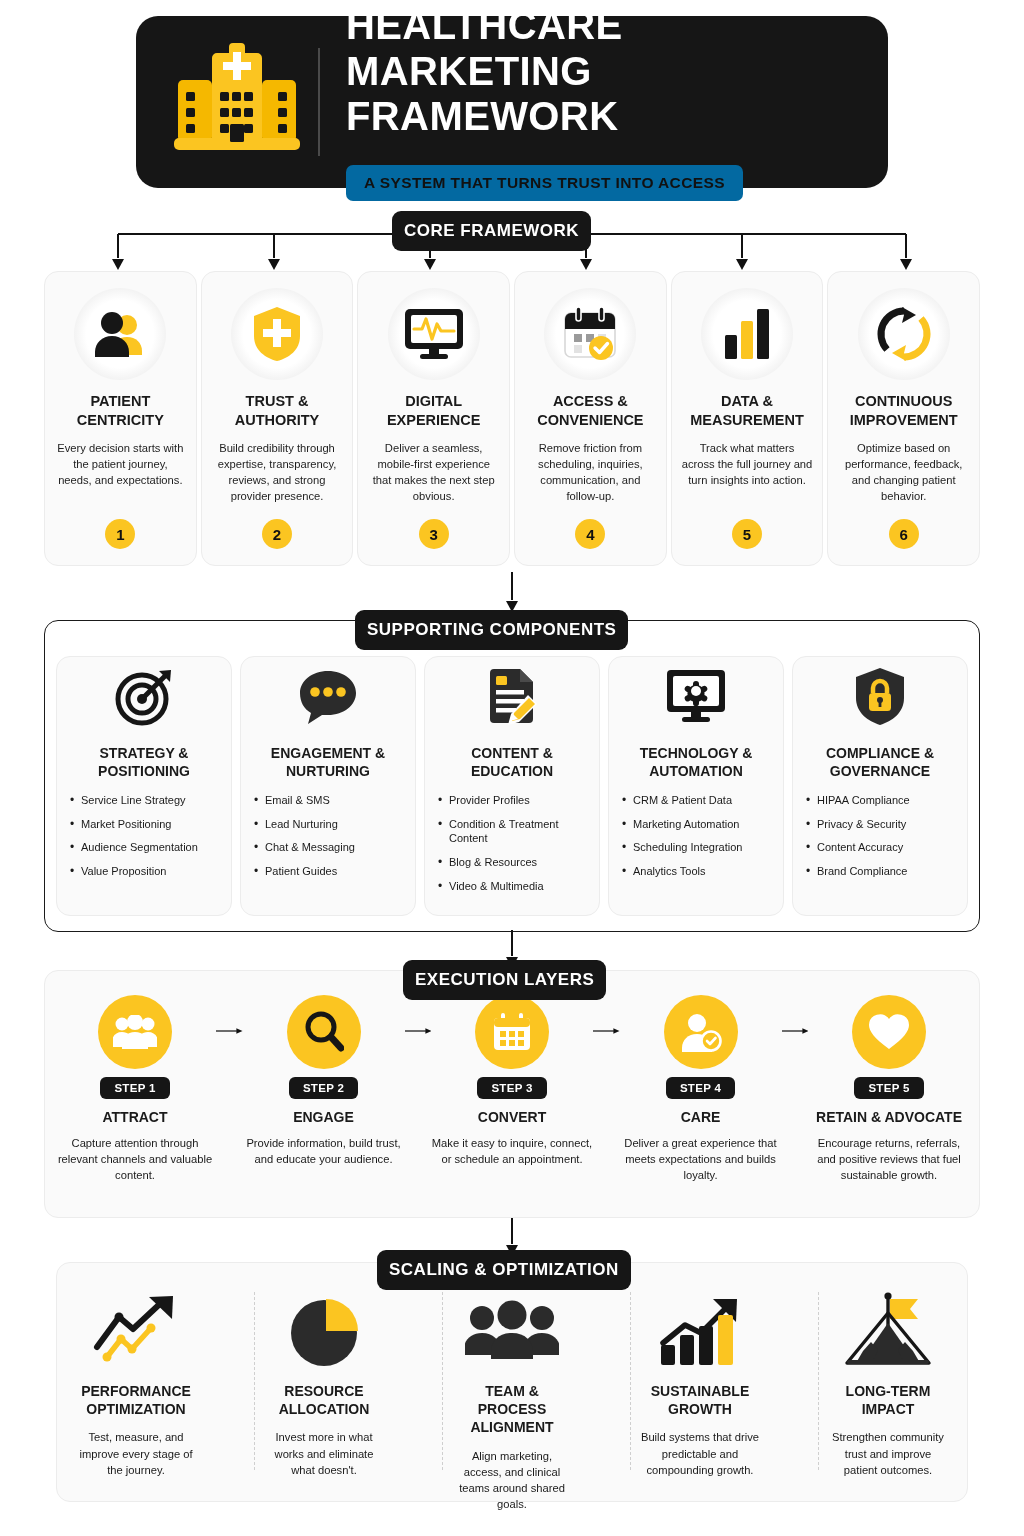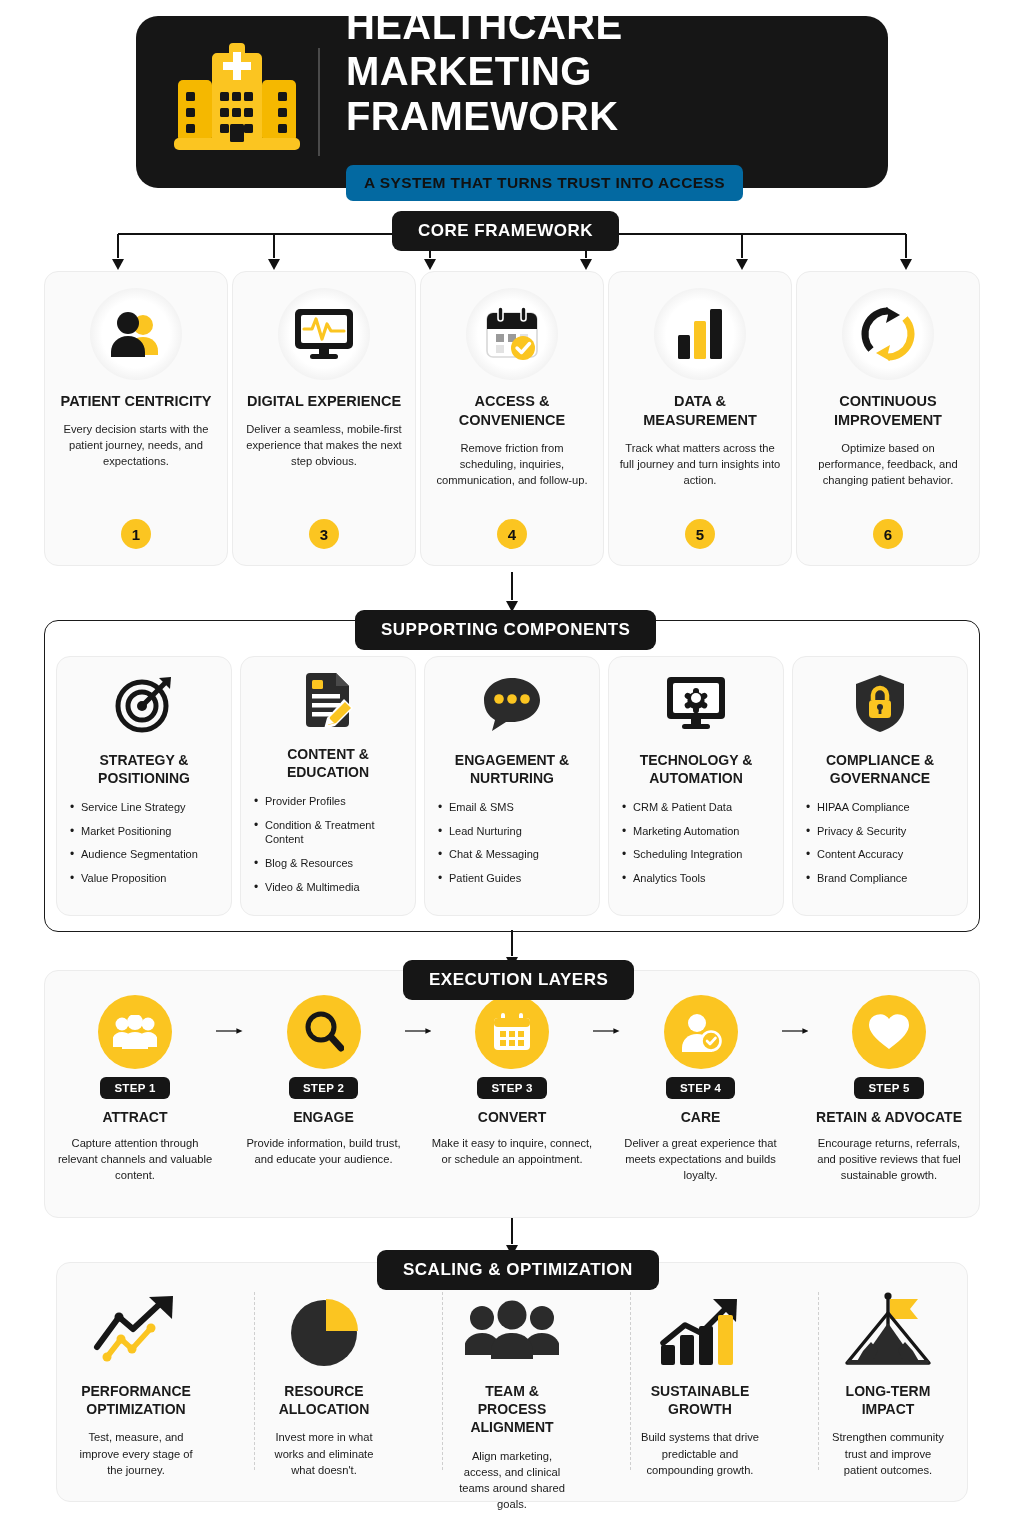--- a/index.html
+++ b/index.html
@@ -56,21 +56,21 @@
   }
 
   
   .badge {
     position: absolute;
     background: #161616;
     color: #ffffff;
     font-size: 17px;
     font-weight: bold;
     letter-spacing: 0.5px;
-    padding: 10px 26px;
+    padding: 10px 12px;
     border-radius: 9px;
     text-transform: uppercase;
     white-space: nowrap;
     z-index: 6;
   }
 
   
   .conn { position: absolute; z-index: 1; }
 
   
@@ -138,21 +138,21 @@
     left: 56px; top: 656px;
     width: 912px;
     display: flex;
     gap: 8px;
   }
   .support-card {
     flex: 1;
     background: #fafafa;
     border: 1px solid #ececec;
     border-radius: 14px;
-    padding: 14px 9px;
+    padding: 7px 9px;
     display: flex;
     flex-direction: column;
     align-items: center;
     height: 260px;
   }
   .support-icon { height: 66px; display:flex; align-items:center; justify-content:center; }
   .support-title {
     font-size: 14px;
     font-weight: bold;
     text-align: center;
@@ -348,20 +348,31 @@
           <path d="M34 26 c9 0 15 6 15 14 v4 H19 v-4 c0-8 6-14 15-14 z" fill="#FBC521"></path>
           <circle cx="19" cy="12" r="11" fill="#161616"></circle>
           <path d="M19 25 c10 0 17 7 17 16 v5 H2 v-5 c0-9 7-16 17-16 z" fill="#161616"></path>
         </svg>
       </div>
       <div class="core-title">PATIENT CENTRICITY</div>
       <div class="core-desc">Every decision starts with the patient journey, needs, and expectations.</div>
       <div class="core-num">1</div>
     </div>
 
+    <div class="core-card">
+      <div class="core-icon-wrap">
+        <svg width="50" height="56" viewBox="0 0 50 56">
+          <path d="M25 1 L48 10 v20 c0 14 -11 22 -23 25 C13 52 2 44 2 30 V10 Z" fill="#FBC521"></path>
+          <path d="M21 13 h8 v10 h10 v8 h-10 v10 h-8 v-10 h-10 v-8 h10 z" fill="#ffffff"></path>
+        </svg>
+      </div>
+      <div class="core-title">TRUST &amp; AUTHORITY</div>
+      <div class="core-desc">Build credibility through expertise, transparency, reviews, and strong provider presence.</div>
+      <div class="core-num">2</div>
+    </div>
 
     <div class="core-card">
       <div class="core-icon-wrap">
         <svg width="62" height="54" viewBox="0 0 62 54">
           <rect x="2" y="2" width="58" height="40" rx="5" fill="#161616"></rect>
           <rect x="8" y="8" width="46" height="28" rx="2" fill="#ffffff"></rect>
           <path d="M11 22 h8 l4 -10 l6 20 l5 -15 l4 7 h13" stroke="#FBC521" stroke-width="3.2" fill="none" stroke-linejoin="round" stroke-linecap="round"></path>
           <rect x="26" y="42" width="10" height="6" fill="#161616"></rect>
           <rect x="17" y="47" width="28" height="5" rx="2.5" fill="#161616"></rect>
         </svg>
@@ -444,56 +455,56 @@
         <li>Service Line Strategy</li>
         <li>Market Positioning</li>
         <li>Audience Segmentation</li>
         <li>Value Proposition</li>
       </ul>
     </div>
 
 
     <div class="support-card">
       <div class="support-icon">
+        <svg width="62" height="58" viewBox="0 0 62 58">
+          <path d="M31 3 C47 3 59 13 59 25 C59 37 47 47 31 47 h-6 l-14 9 l3 -11 C7 41 3 34 3 25 C3 13 15 3 31 3 Z" fill="#2b2b2b"></path>
+          <circle cx="18" cy="24" r="4.8" fill="#FBC521"></circle>
+          <circle cx="31" cy="24" r="4.8" fill="#FBC521"></circle>
+          <circle cx="44" cy="24" r="4.8" fill="#FBC521"></circle>
+        </svg>
+      </div>
+      <div class="support-title">ENGAGEMENT &amp; NURTURING</div>
+      <ul class="support-list">
+        <li>Email &amp; SMS</li>
+        <li>Lead Nurturing</li>
+        <li>Chat &amp; Messaging</li>
+        <li>Patient Guides</li>
+      </ul>
+    </div>
+
+    <div class="support-card">
+      <div class="support-icon">
         <svg width="60" height="60" viewBox="0 0 60 60">
           <path d="M8 6 a4 4 0 0 1 4 -4 h26 l13 13 v37 a4 4 0 0 1 -4 4 H12 a4 4 0 0 1 -4 -4 Z" fill="#2b2b2b"></path>
           <path d="M38 2 l13 13 h-13 z" fill="#4a4a4a"></path>
           <rect x="14" y="9" width="11" height="9" rx="1.5" fill="#FBC521"></rect>
           <rect x="14" y="23" width="28" height="4.5" fill="#ffffff"></rect>
           <rect x="14" y="32" width="28" height="4.5" fill="#ffffff"></rect>
           <rect x="14" y="41" width="20" height="4.5" fill="#ffffff"></rect>
           <path d="M46 28 l9 9 l-18 18 l-11 3 l3 -11 z" fill="#ffffff"></path>
           <path d="M47 31 l6 6 l-15 15 l-8 2 l2 -8 z" fill="#FBC521"></path>
           <path d="M30 46 l-2 8 l8 -2 z" fill="#ffffff"></path>
         </svg>
       </div>
       <div class="support-title">CONTENT &amp; EDUCATION</div>
       <ul class="support-list">
         <li>Provider Profiles</li>
         <li>Condition &amp; Treatment Content</li>
         <li>Blog &amp; Resources</li>
         <li>Video &amp; Multimedia</li>
-      </ul>
-    </div>
-
-    <div class="support-card">
-      <div class="support-icon">
-        <svg width="62" height="58" viewBox="0 0 62 58">
-          <path d="M31 3 C47 3 59 13 59 25 C59 37 47 47 31 47 h-6 l-14 9 l3 -11 C7 41 3 34 3 25 C3 13 15 3 31 3 Z" fill="#2b2b2b"></path>
-          <circle cx="18" cy="24" r="4.8" fill="#FBC521"></circle>
-          <circle cx="31" cy="24" r="4.8" fill="#FBC521"></circle>
-          <circle cx="44" cy="24" r="4.8" fill="#FBC521"></circle>
-        </svg>
-      </div>
-      <div class="support-title">ENGAGEMENT &amp; NURTURING</div>
-      <ul class="support-list">
-        <li>Email &amp; SMS</li>
-        <li>Lead Nurturing</li>
-        <li>Chat &amp; Messaging</li>
-        <li>Patient Guides</li>
       </ul>
     </div>
 
     <div class="support-card">
       <div class="support-icon">
         <svg width="64" height="58" viewBox="0 0 64 58">
           <rect x="3" y="2" width="58" height="42" rx="4" fill="#161616"></rect>
           <rect x="9" y="8" width="46" height="30" rx="2" fill="#ffffff"></rect>
           <path d="M32 13 a3 3 0 0 1 3 3 v1.6 a7 7 0 0 1 2.4 1.4 l1.4 -0.8 a3 3 0 0 1 4.1 1.1 a3 3 0 0 1 -1.1 4.1 l-1.4 0.8 a7 7 0 0 1 0 2.8 l1.4 0.8 a3 3 0 0 1 1.1 4.1 a3 3 0 0 1 -4.1 1.1 l-1.4 -0.8 a7 7 0 0 1 -2.4 1.4 v1.6 a3 3 0 0 1 -3 3 a3 3 0 0 1 -3 -3 v-1.6 a7 7 0 0 1 -2.4 -1.4 l-1.4 0.8 a3 3 0 0 1 -4.1 -1.1 a3 3 0 0 1 1.1 -4.1 l1.4 -0.8 a7 7 0 0 1 0 -2.8 l-1.4 -0.8 a3 3 0 0 1 -1.1 -4.1 a3 3 0 0 1 4.1 -1.1 l1.4 0.8 a7 7 0 0 1 2.4 -1.4 v-1.6 a3 3 0 0 1 3 -3 z" fill="#161616"></path>
           <circle cx="32" cy="23" r="5" fill="#ffffff"></circle>

